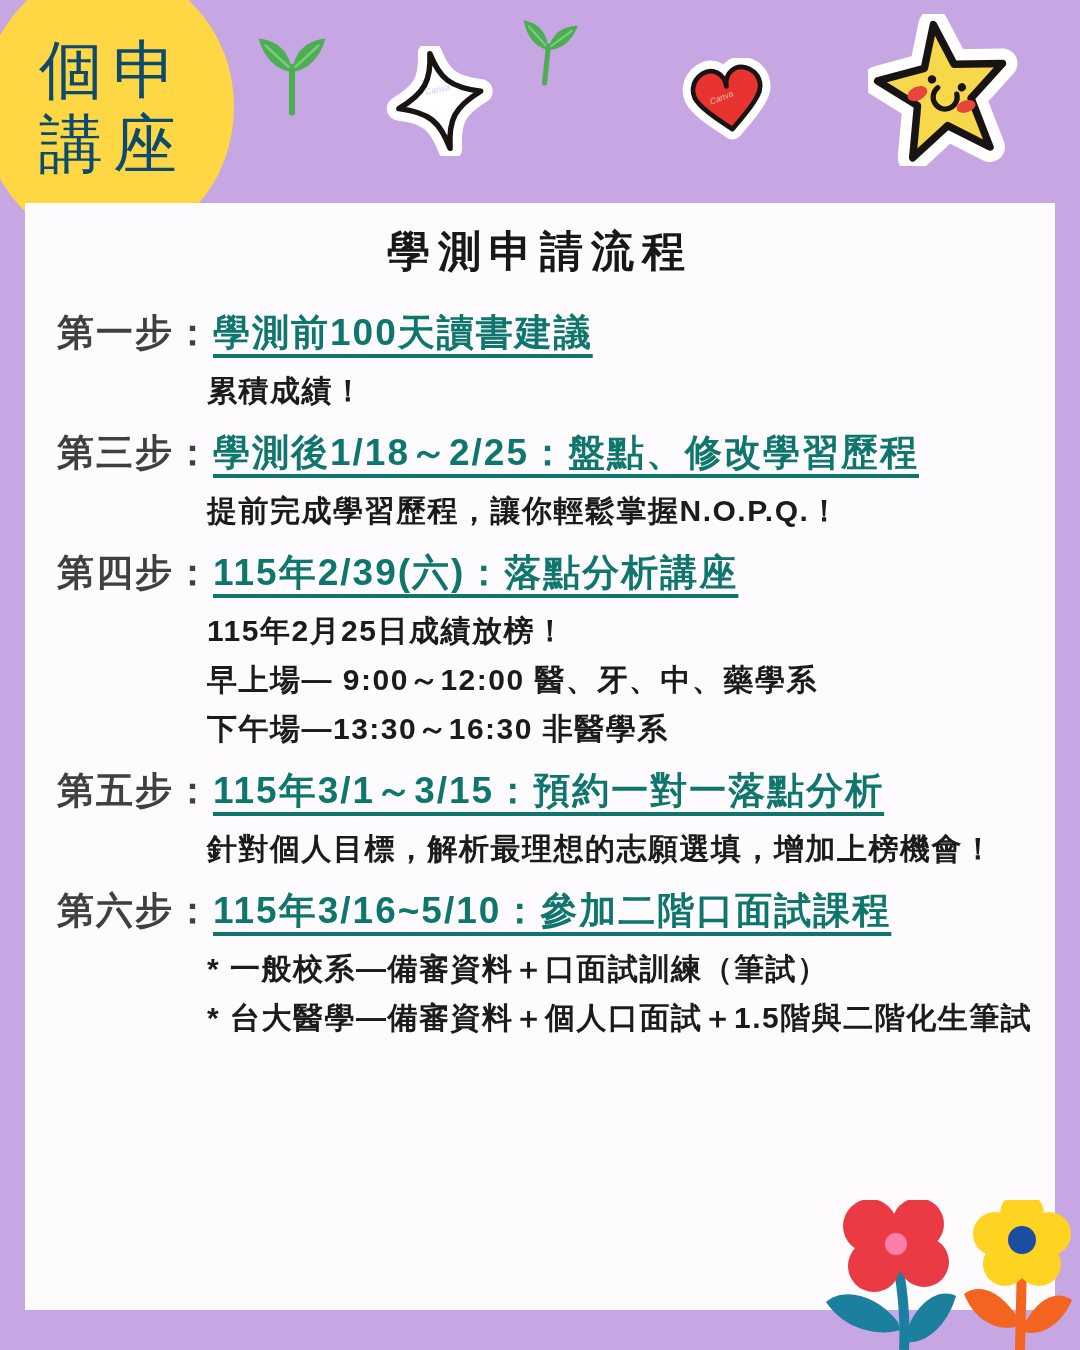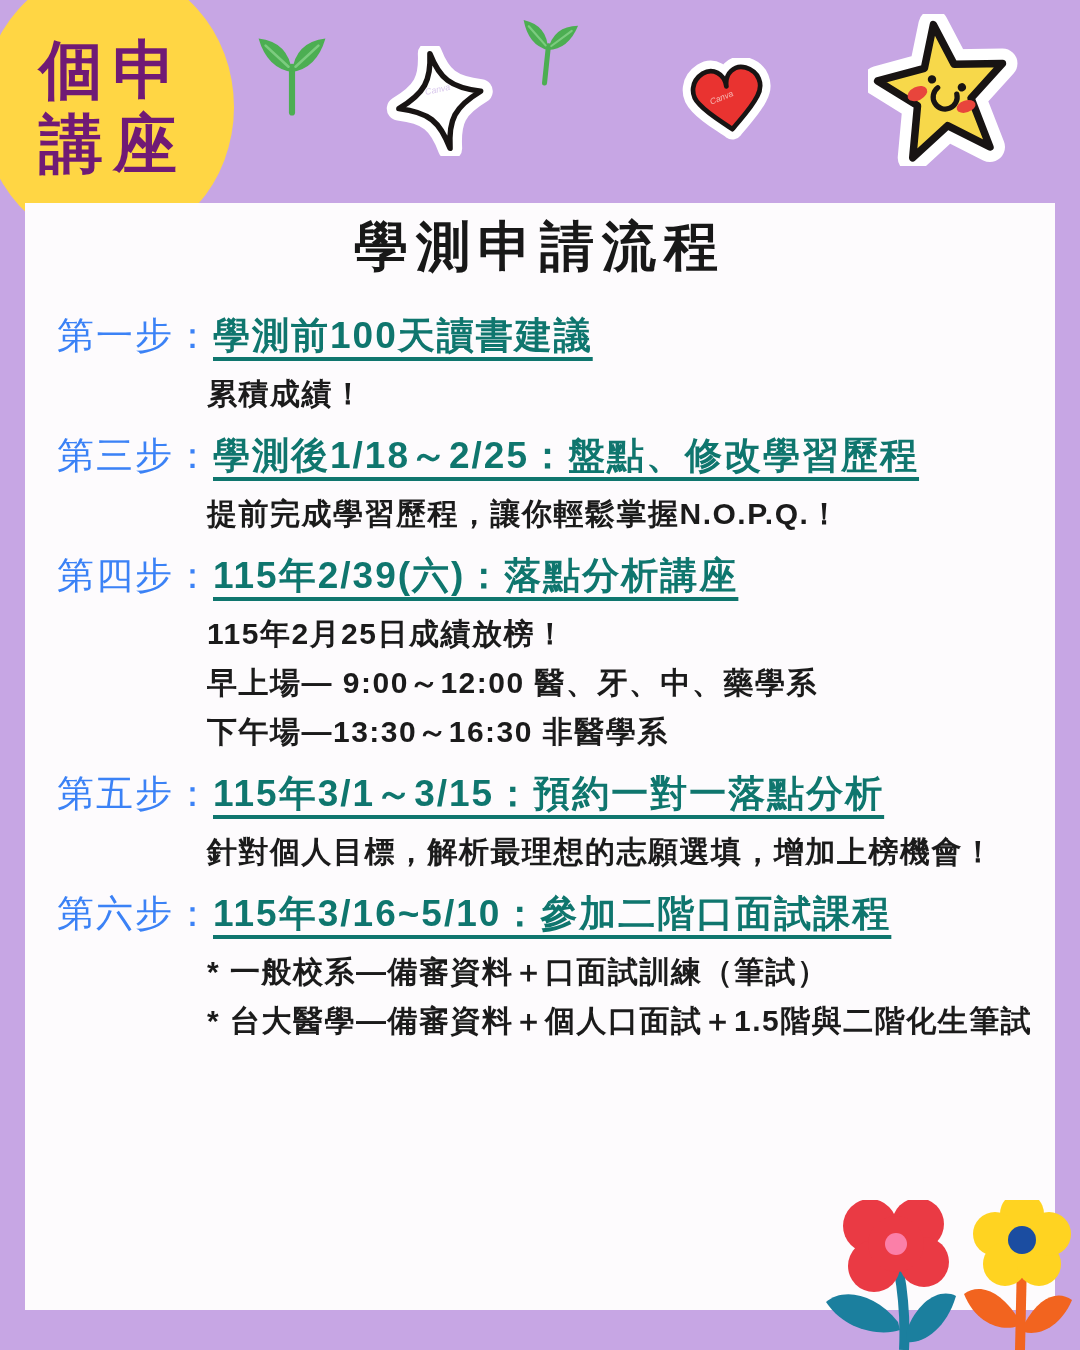--- a/index.html
+++ b/index.html
@@ -7,46 +7,46 @@
     width:1080px;height:1350px;position:relative;overflow:hidden;
     background:#c7a6e4;
     font-family:"Liberation Sans","DejaVu Sans",sans-serif;
   }
   
   .card{
     position:absolute;left:25px;top:203px;width:1030px;height:1107px;
     background:#fdfbfd;
   }
   .page-title{
-    padding-top:8px;text-align:center;
-    font-size:54px;font-weight:900;letter-spacing:8px;color:#181818;
+    padding-top:20px;text-align:center;
+    font-size:43px;font-weight:900;letter-spacing:8px;color:#181818;
   }
   .steps{padding:14px 0 0 32px;}
   .step{margin-top:12px;}
   .step-head{line-height:52px;white-space:nowrap;}
   .step-label{
-    font-size:37px;font-weight:400;color:#3b82f6;letter-spacing:2px;
+    font-size:37px;font-weight:700;color:#404040;letter-spacing:2px;
   }
   .step-link{
     font-size:37px;font-weight:800;color:#0f766e;letter-spacing:2px;
     text-decoration:underline;text-decoration-thickness:4px;text-underline-offset:9px;
     cursor:pointer;
   }
   .step-desc{
     margin-left:150px;font-size:30px;font-weight:700;color:#1b1b1b;
     line-height:49px;letter-spacing:1.5px;white-space:nowrap;
   }
   
   .badge{
     position:absolute;left:-18px;top:-32px;width:252px;height:278px;
     background:#ffd644;border-radius:50%;
     display:flex;flex-direction:column;align-items:center;justify-content:center;
   }
   .badge span{
-    color:#701a75;font-size:64px;font-weight:700;letter-spacing:10px;
+    color:#0c4a6e;font-size:64px;font-weight:400;letter-spacing:10px;
     line-height:74px;text-indent:10px;
   }
   
   .deco{position:absolute;}
   .sprout1{left:248px;top:26px;width:88px;height:92px;}
   .sprout2{left:512px;top:8px;width:72px;height:84px;}
   .sparkle{left:383px;top:46px;width:114px;height:110px;}
   .heart{left:680px;top:58px;width:98px;height:94px;}
   .starface{left:868px;top:14px;width:150px;height:152px;}
   .flowers{right:0;bottom:0;width:286px;height:150px;}

